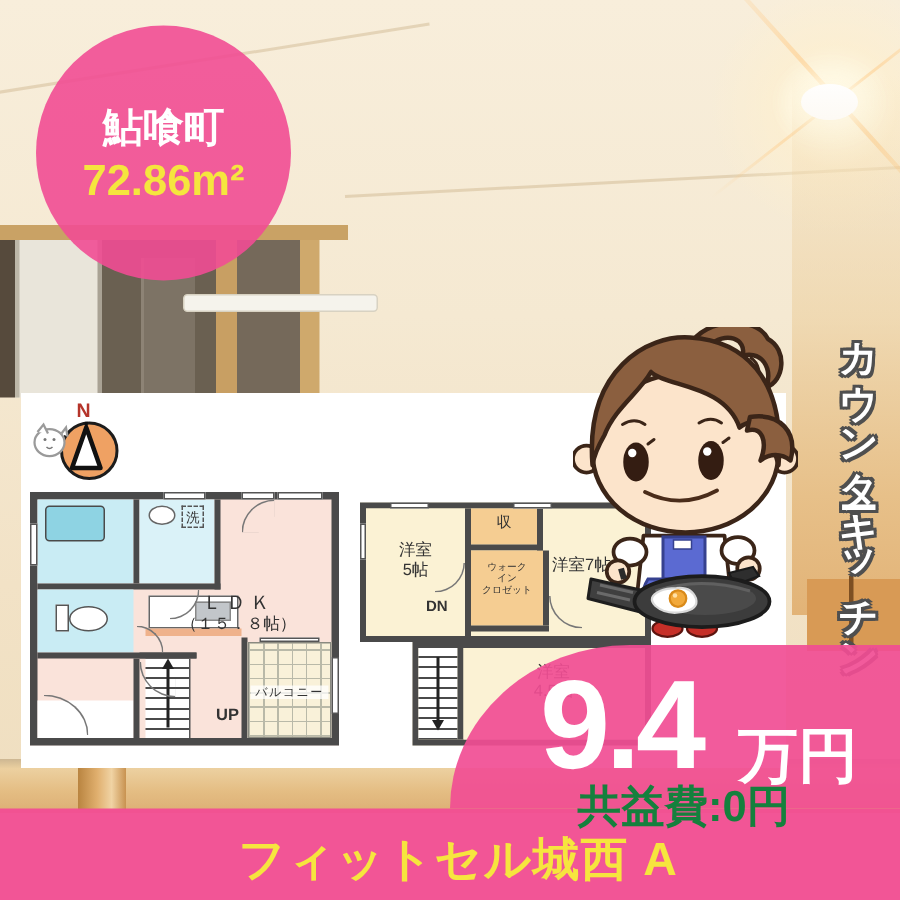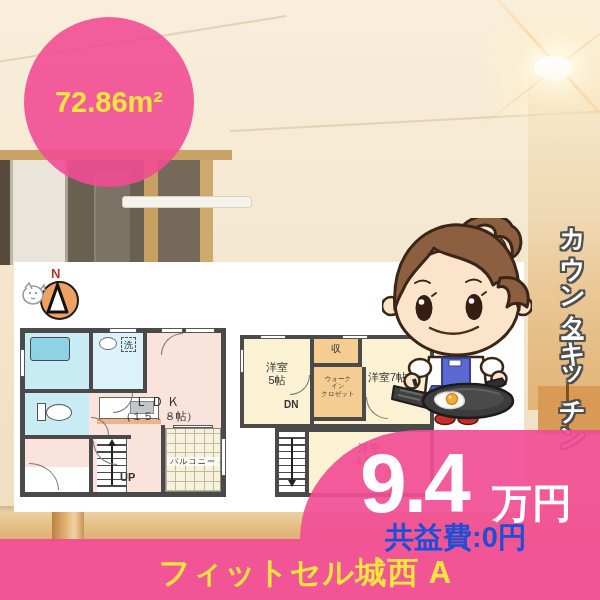--- a/index.html
+++ b/index.html
@@ -64,21 +64,21 @@
   .badge { left:24px; top:17px; width:170px; height:170px; border-radius:50%;
     background:rgba(241,77,148,.90); display:flex; flex-direction:column; align-items:center; justify-content:center; gap:2px; }
   .badge-l1 { font-size:36px; font-weight:bold; color:#fff; letter-spacing:1px; }
   .badge-l2 { font-size:27px; font-weight:bold; color:#fff; }
   .badge-l3 { font-size:29px; font-weight:bold; color:#f5e53e;text-align:right; }
   .bubble { left:300px; top:430px; width:300px; height:109px; background:rgba(241,77,148,.92);
     border-top-left-radius:120px 109px; }
   .bottombar { left:0; top:539px; width:600px; height:61px; background:rgba(241,77,148,.95); }
   .price-num { left:360px; top:441px; font-size:84px; font-weight:bold; color:#fff; letter-spacing:-3px; line-height:1; }
   .price-unit { left:492px; top:476px; font-size:40px; font-weight:bold; color:#fff; }
-  .price-fee { left:385px; top:518px; font-size:29px; font-weight:bold; color:#1d4ed8; }
+  .price-fee { left:385px; top:518px; font-size:29px; font-weight:bold; color:#15803d; }
   .prop-name { left:0; top:552px; width:600px; text-align:center; font-size:31px; font-weight:bold;
     color:#f6e53e; letter-spacing:1px;padding-left:11px; }
 
   
   .ribbon { left:555px; top:210px; width:36px; height:260px; writing-mode:vertical-rl;
     font-size:26px; font-weight:bold; color:#fff; letter-spacing:-1px;
     text-shadow:-2px -2px 0 #4f4f4f,2px -2px 0 #4f4f4f,-2px 2px 0 #4f4f4f,2px 2px 0 #4f4f4f,
                 -2px 0 0 #4f4f4f,2px 0 0 #4f4f4f,0 -2px 0 #4f4f4f,0 2px 0 #4f4f4f; }
 </style>
 </head>
@@ -153,21 +153,21 @@
 
     <div class="lbl" style="left:88px;top:62px;width:92px;text-align:center;">
       <div style="font-size:13px;letter-spacing:3px;">ＬＤＫ</div>
       <div style="font-size:11px;">（１５．８帖）</div>
     </div>
 
     <div class="wall" style="left:68px;top:102px;width:38px;height:4px;"></div>
     <div class="stairs" style="left:72px;top:106px;width:30px;height:53px;border-right:1.5px solid #555;"></div>
     <div class="arrow-line" style="left:86px;top:112px;height:40px;"></div>
     <div class="arrow-head" style="left:83px;top:106px;border-bottom:7px solid #222;"></div>
-    <div class="lbl" style="left:95px;top:138px;font-size:11px;font-weight:bold;">UP</div>
+    <div class="lbl" style="left:119px;top:138px;font-size:11px;font-weight:bold;">UP</div>
 
     <div class="wall" style="left:136px;top:92px;width:4px;height:67px;"></div>
     <div class="balcony" style="left:140px;top:95px;width:56px;height:64px;"></div>
     <div class="win" style="left:148px;top:92px;width:40px;height:3px;"></div>
     <div class="lbl" style="left:142px;top:124px;width:52px;font-size:8px;letter-spacing:1px;text-align:center;background:rgba(255,255,255,.75);">バルコニー</div>
 
     <div class="win" style="left:136px;top:-5px;width:22px;height:5px;"></div>
     <div class="arc arc-tl" style="left:136px;top:0;width:22px;height:22px;"></div>
     <div class="arc arc-br" style="left:88px;top:60px;width:20px;height:20px;"></div>
     <div class="arc arc-tr" style="left:66px;top:84px;width:18px;height:18px;"></div>
@@ -291,16 +291,17 @@
   <div class="abs ribbon">カウンターキッチン</div>
 
   <div class="abs bubble"></div>
   <div class="abs bottombar"></div>
   <div class="abs price-num">9.4</div>
   <div class="abs price-unit">万円</div>
   <div class="abs price-fee">共益費:0円</div>
   <div class="abs prop-name">フィットセル城西 A</div>
 
   <div class="abs badge">
+    <div class="badge-l2">鮎喰町</div>
     <div class="badge-l3">72.86m²</div>
   </div>
 
 </div>
 
 </body></html>

